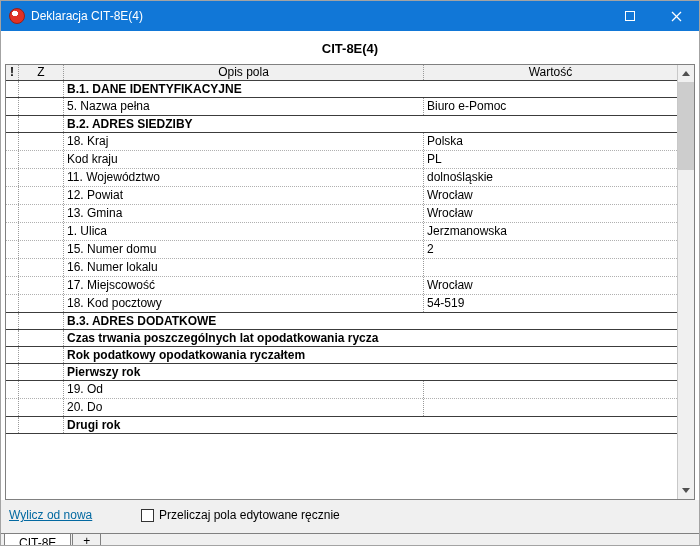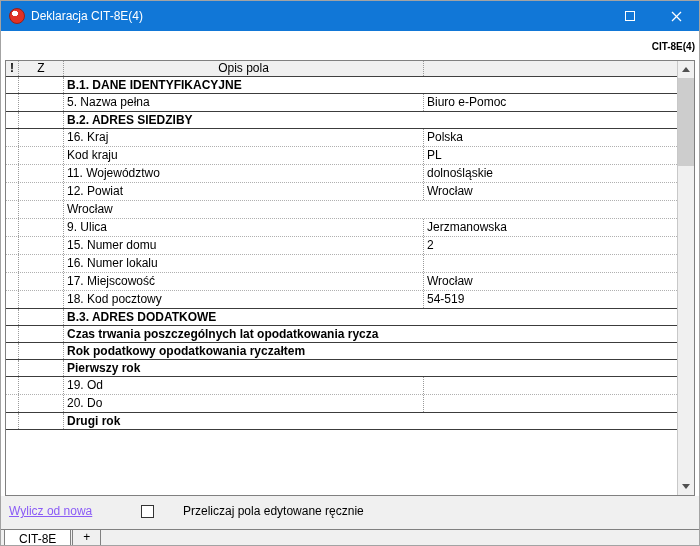--- a/index.html
+++ b/index.html
@@ -15,21 +15,21 @@
   .app-icon { width:16px; height:16px; margin:0 6px 0 8px; border-radius:50%;
               background:radial-gradient(circle at 35% 32%, #ffffff 0 22%, #e03226 23% 100%);
               border:1px solid #9c1d14; flex:none; }
   .title-text { font-size:12px; }
   .win-controls { margin-left:auto; display:flex; height:100%; }
   .win-btn { width:46px; height:100%; display:flex; align-items:center; justify-content:center; cursor:default; }
   .maximize-glyph { width:10px; height:10px; border:1px solid #fff; }
 
   
   .form-panel { background:#fff; padding:6px 4px 0 4px; flex:none; }
-  .form-title { text-align:right; font-weight:bold; font-size:10px; padding:4px 0 8px; }
+  .form-title { text-align:center; font-weight:bold; font-size:13px; padding:4px 0 8px; }
 
   .table-area { display:flex; border:1px solid #808080; }
   .grid { flex:1; overflow:hidden; background:#fff; }
 
   .thead { display:flex; height:16px; background:#f0f0f0;
            border-bottom:1px solid #404040; font-size:12px; line-height:15px; }
   .thead .c { text-align:center; }
   .tbody { height:418px; overflow:hidden; }
 
   .trow { display:flex; height:18px; line-height:17px; font-size:12px;
@@ -54,22 +54,22 @@
               border-bottom:5px solid #505050; }
   .arr-down { width:0; height:0; border-left:4px solid transparent; border-right:4px solid transparent;
               border-top:5px solid #505050; }
   .sb-track { flex:1; position:relative; }
   .sb-thumb { position:absolute; top:0; left:0; right:0; height:88px; background:#cdcdcd; }
 
   
   .footer { padding:8px 8px 2px 8px; font-size:12px; flex:none; }
   .footer-row { display:flex; align-items:center; margin-bottom:9px; }
   .footer-col1 { width:132px; flex:none; }
-  .link { color:#8b5cf6; text-decoration:underline; cursor:pointer; }
-  .check-wrap { display:flex; align-items:center;gap:24px; }
+  .link { color:#0369a1; text-decoration:underline; cursor:pointer; }
+  .check-wrap { display:flex; align-items:center; }
   .checkbox { width:13px; height:13px; background:#fff; border:1px solid #333;
               margin-right:5px; flex:none; }
 
   
   .tabstrip { border-top:1px solid #808080; display:flex; align-items:flex-start;
               padding-left:3px; height:22px; flex:none; background:#f0f0f0; }
   .tab { border:1px solid #808080; border-top:none; background:#f0f0f0;
          padding:0 14px; font-size:12px; line-height:18px; height:19px; cursor:default; }
   .tab.active { background:#fff; }
   .tab.plus { padding:0 10px; height:16px; line-height:15px; margin-left:1px; }
@@ -104,20 +104,21 @@
 
   <div class="form-panel">
     <div class="form-title">CIT-8E(4)</div>
 
     <div class="table-area">
       <div class="grid">
         <div class="thead">
           <div class="c warn">!</div>
           <div class="c zcol">Z</div>
           <div class="c label">Opis pola</div>
+          <div class="c value">Wartość</div>
         </div>
         <div class="tbody">
             <div class="trow section">
               <div class="c warn"></div>
               <div class="c zcol"></div>
               <div class="c span">B.1. DANE IDENTYFIKACYJNE</div>
             </div>
             <div class="trow field">
               <div class="c warn"></div>
               <div class="c zcol"></div>
@@ -125,21 +126,21 @@
               <div class="c value">Biuro e-Pomoc</div>
             </div>
             <div class="trow section">
               <div class="c warn"></div>
               <div class="c zcol"></div>
               <div class="c span">B.2. ADRES SIEDZIBY</div>
             </div>
             <div class="trow field">
               <div class="c warn"></div>
               <div class="c zcol"></div>
-              <div class="c label">16. Kraj</div>
+              <div class="c label">18. Kraj</div>
               <div class="c value">Polska</div>
             </div>
             <div class="trow field-italic">
               <div class="c warn"></div>
               <div class="c zcol"></div>
               <div class="c label">Kod kraju</div>
               <div class="c value">PL</div>
             </div>
             <div class="trow field">
               <div class="c warn"></div>
@@ -149,26 +150,27 @@
             </div>
             <div class="trow field">
               <div class="c warn"></div>
               <div class="c zcol"></div>
               <div class="c label">12. Powiat</div>
               <div class="c value">Wrocław</div>
             </div>
             <div class="trow field">
               <div class="c warn"></div>
               <div class="c zcol"></div>
+              <div class="c label">13. Gmina</div>
               <div class="c value">Wrocław</div>
             </div>
             <div class="trow field">
               <div class="c warn"></div>
               <div class="c zcol"></div>
-              <div class="c label">9. Ulica</div>
+              <div class="c label">1. Ulica</div>
               <div class="c value">Jerzmanowska</div>
             </div>
             <div class="trow field">
               <div class="c warn"></div>
               <div class="c zcol"></div>
               <div class="c label">15. Numer domu</div>
               <div class="c value">2</div>
             </div>
             <div class="trow field">
               <div class="c warn"></div>

